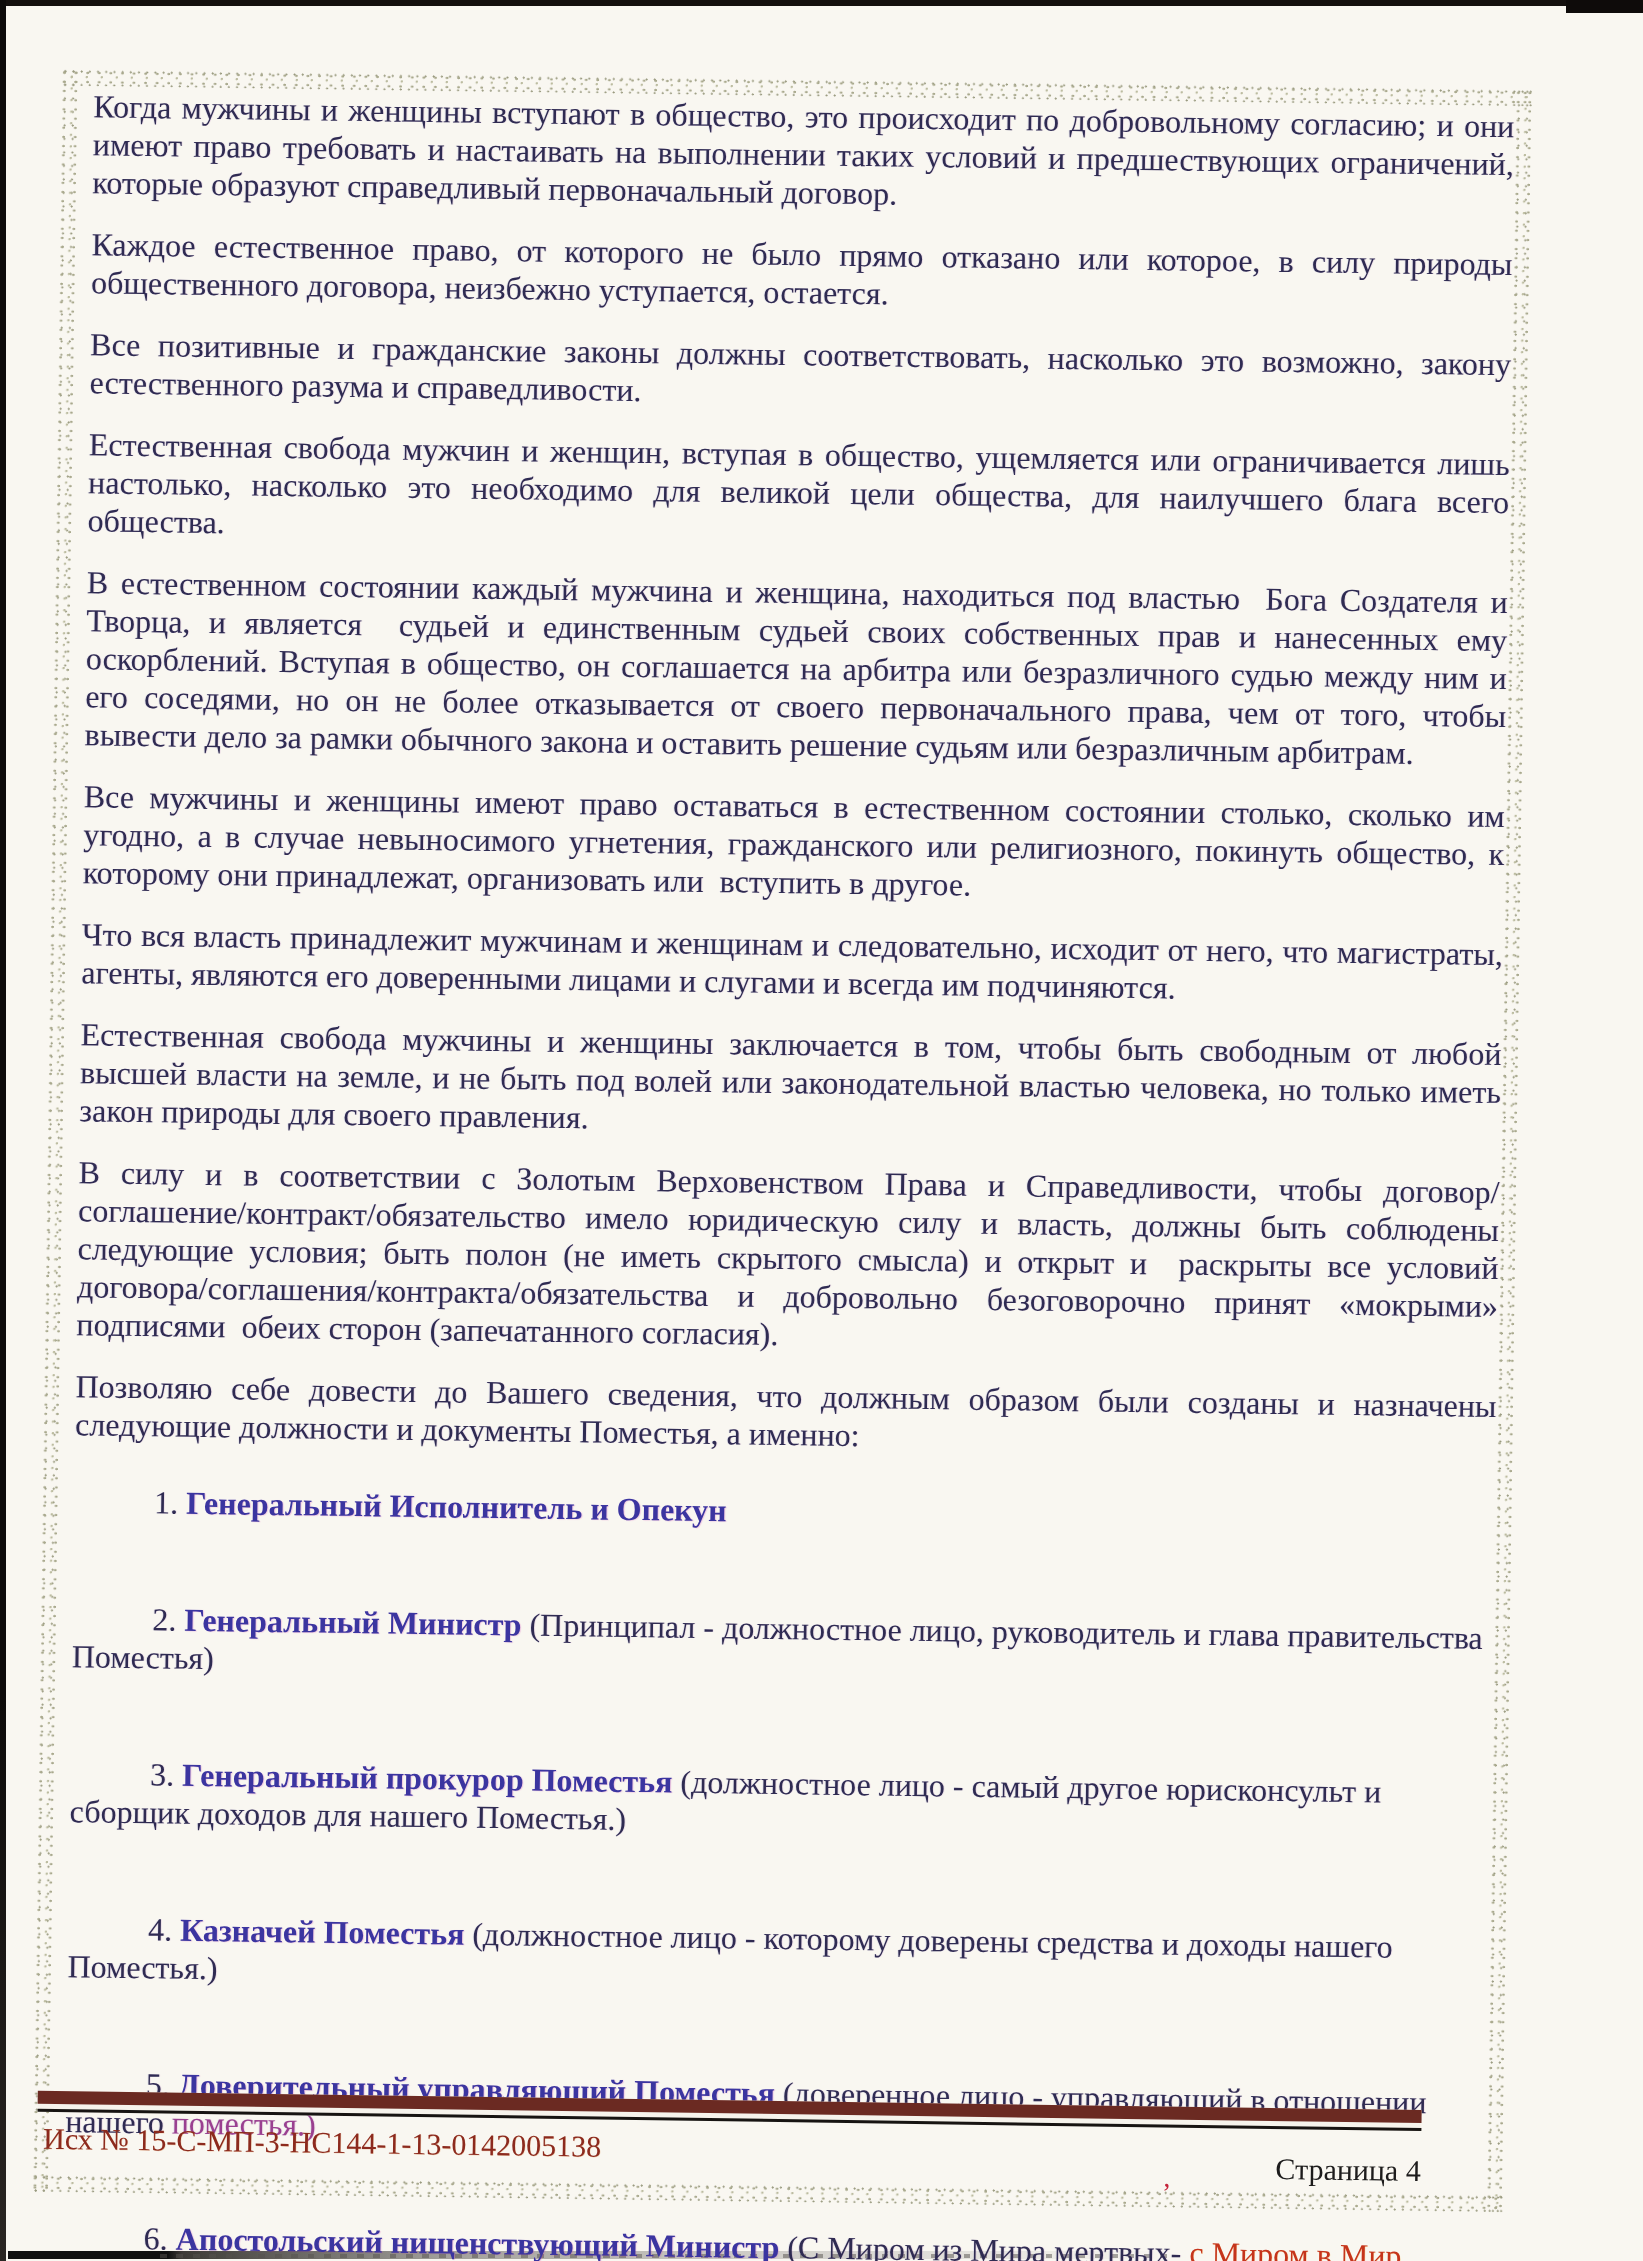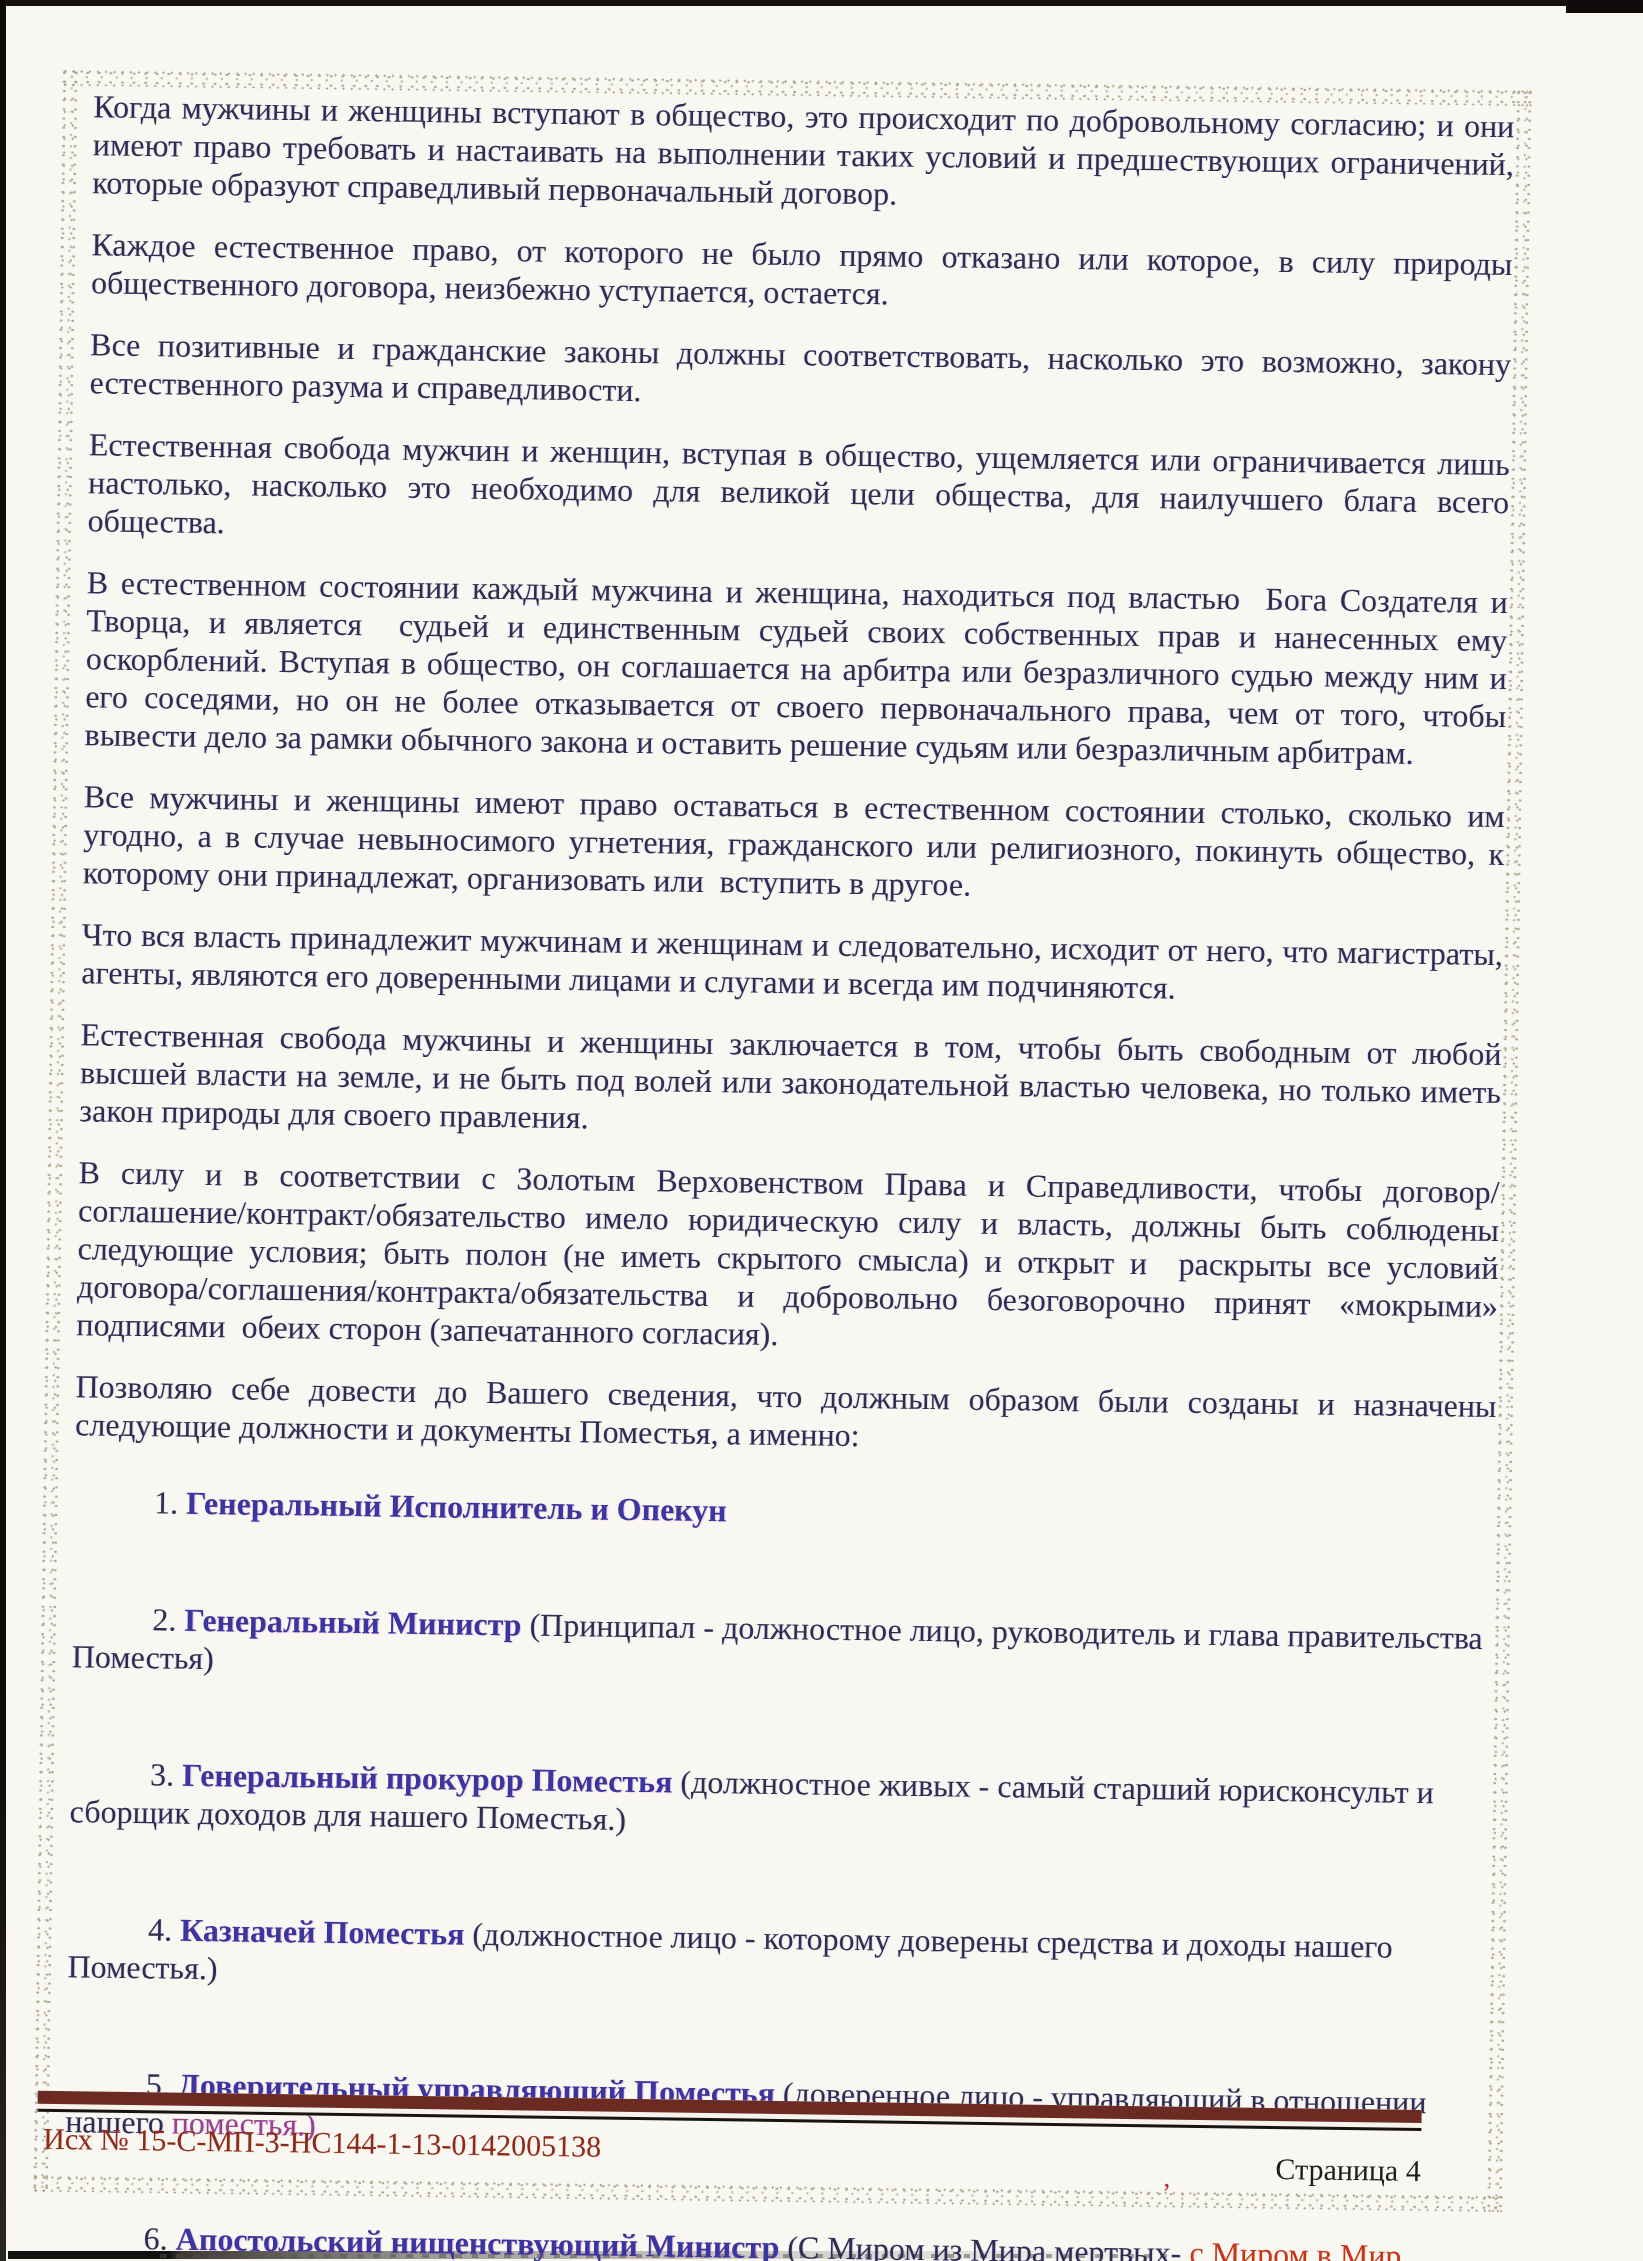--- a/index.html
+++ b/index.html
@@ -94,21 +94,21 @@
       <p class="para intro">Позволяю себе довести до Вашего сведения, что должным образом были созданы и назначены следующие должности и документы Поместья, а именно:</p>
 
       <div class="list">
         <div class="li">
           <span class="num">1. </span><span class="t-navy">Генеральный Исполнитель и Опекун</span>
         </div>
         <div class="li">
           <span class="num">2. </span><span class="t-navy">Генеральный Министр</span><span> (Принципал - должностное лицо, руководитель и глава правительства Поместья)</span>
         </div>
         <div class="li">
-          <span class="num">3. </span><span class="t-navy">Генеральный прокурор Поместья</span><span> (должностное живых - самый старший юрисконсульт и сборщик доходов для нашего Поместья.)</span>
+          <span class="num">3. </span><span class="t-navy">Генеральный прокурор Поместья</span><span> (должностное лицо - самый другое юрисконсульт и сборщик доходов для нашего Поместья.)</span>
         </div>
         <div class="li">
           <span class="num">4. </span><span class="t-navy">Казначей Поместья</span><span> (должностное лицо - которому доверены средства и доходы нашего Поместья.)</span>
         </div>
         <div class="li">
           <span class="num">5. </span><span class="t-navy">Доверительный управляющий Поместья</span><span> (доверенное лицо - управляющий в отношении нашего </span><span class="seg-violet">поместья.)</span>
         </div>
         <div class="li">
           <span class="num">6. </span><span class="t-navy">Апостольский нищенствующий Министр</span><span> (С Миром из Мира мертвых- </span><span class="seg-red">с Миром в Мир живых)</span>
         </div>

